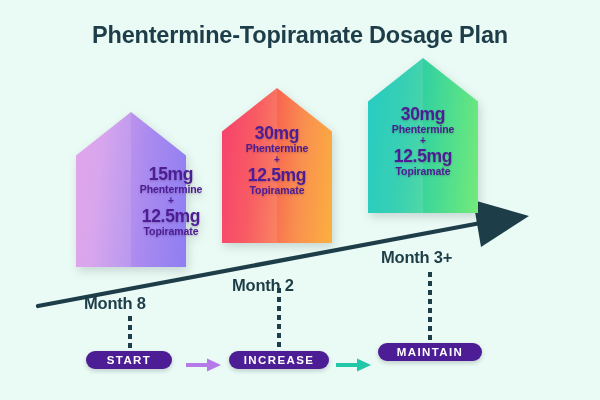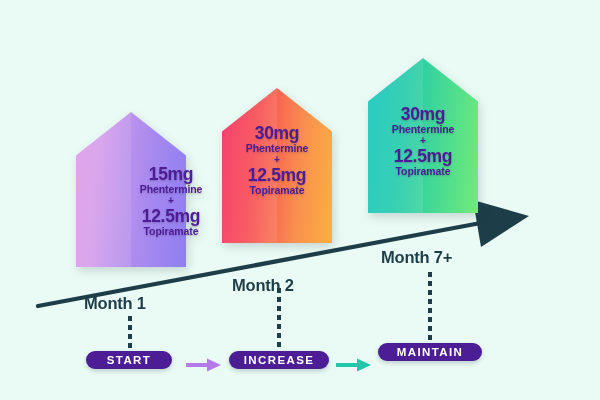--- a/index.html
+++ b/index.html
@@ -133,20 +133,21 @@
     position: absolute;
     width: 36px;
     height: 16px;
   }
 </style>
 </head>
 <body>
 
 <div id="canvas">
 
+  <div id="title">Phentermine-Topiramate Dosage Plan</div>
 
   <svg id="growth-arrow" viewBox="0 0 600 400" xmlns="http://www.w3.org/2000/svg">
     <line x1="38" y1="306" x2="486" y2="222" stroke="#1d3d49" stroke-width="4.2" stroke-linecap="round"></line>
     <polygon points="473,200 529,216 481,247" fill="#1d3d49"></polygon>
   </svg>
 
   <div class="dose-bar" style="left:76px; top:112px; width:110px; height:155px;">
     <div class="bar-shape" style="background: linear-gradient(95deg, #e09ae8 0%, #d49ceb 22%, #a98aef 62%, #8f7ef2 100%);"></div>
     <div class="bar-sheen"></div>
     <div class="bar-text" style="top:53px;margin-left:40px;">
@@ -175,23 +176,23 @@
     <div class="bar-sheen"></div>
     <div class="bar-text" style="top:47px;">
       <div class="dose-big">30mg</div>
       <div class="dose-small">Phentermine</div>
       <div class="dose-plus">+</div>
       <div class="dose-big">12.5mg</div>
       <div class="dose-small">Topiramate</div>
     </div>
   </div>
 
-  <div class="month-label" style="left:84px; top:294px;">Month 1</div>
+  <div class="month-label" style="left:84px; top:294px;">Month 8</div>
   <div class="month-label" style="left:232px; top:276px;">Month 2</div>
-  <div class="month-label" style="left:381px; top:248px;">Month 7+</div>
+  <div class="month-label" style="left:381px; top:248px;">Month 3+</div>
 
   <div class="dotted-connector" style="left:128px; top:316px; height:32px;"></div>
   <div class="dotted-connector" style="left:277px; top:288px; height:60px;"></div>
   <div class="dotted-connector" style="left:428px; top:272px; height:76px;"></div>
 
   <div class="step-pill" style="left:86px; top:351px; width:86px;">START</div>
   <div class="step-pill" style="left:229px; top:351px; width:100px;">INCREASE</div>
   <div class="step-pill" style="left:378px; top:343px; width:104px;">MAINTAIN</div>
 
   <svg class="flow-arrow" style="left:186px; top:357px;" viewBox="0 0 36 16" xmlns="http://www.w3.org/2000/svg">

